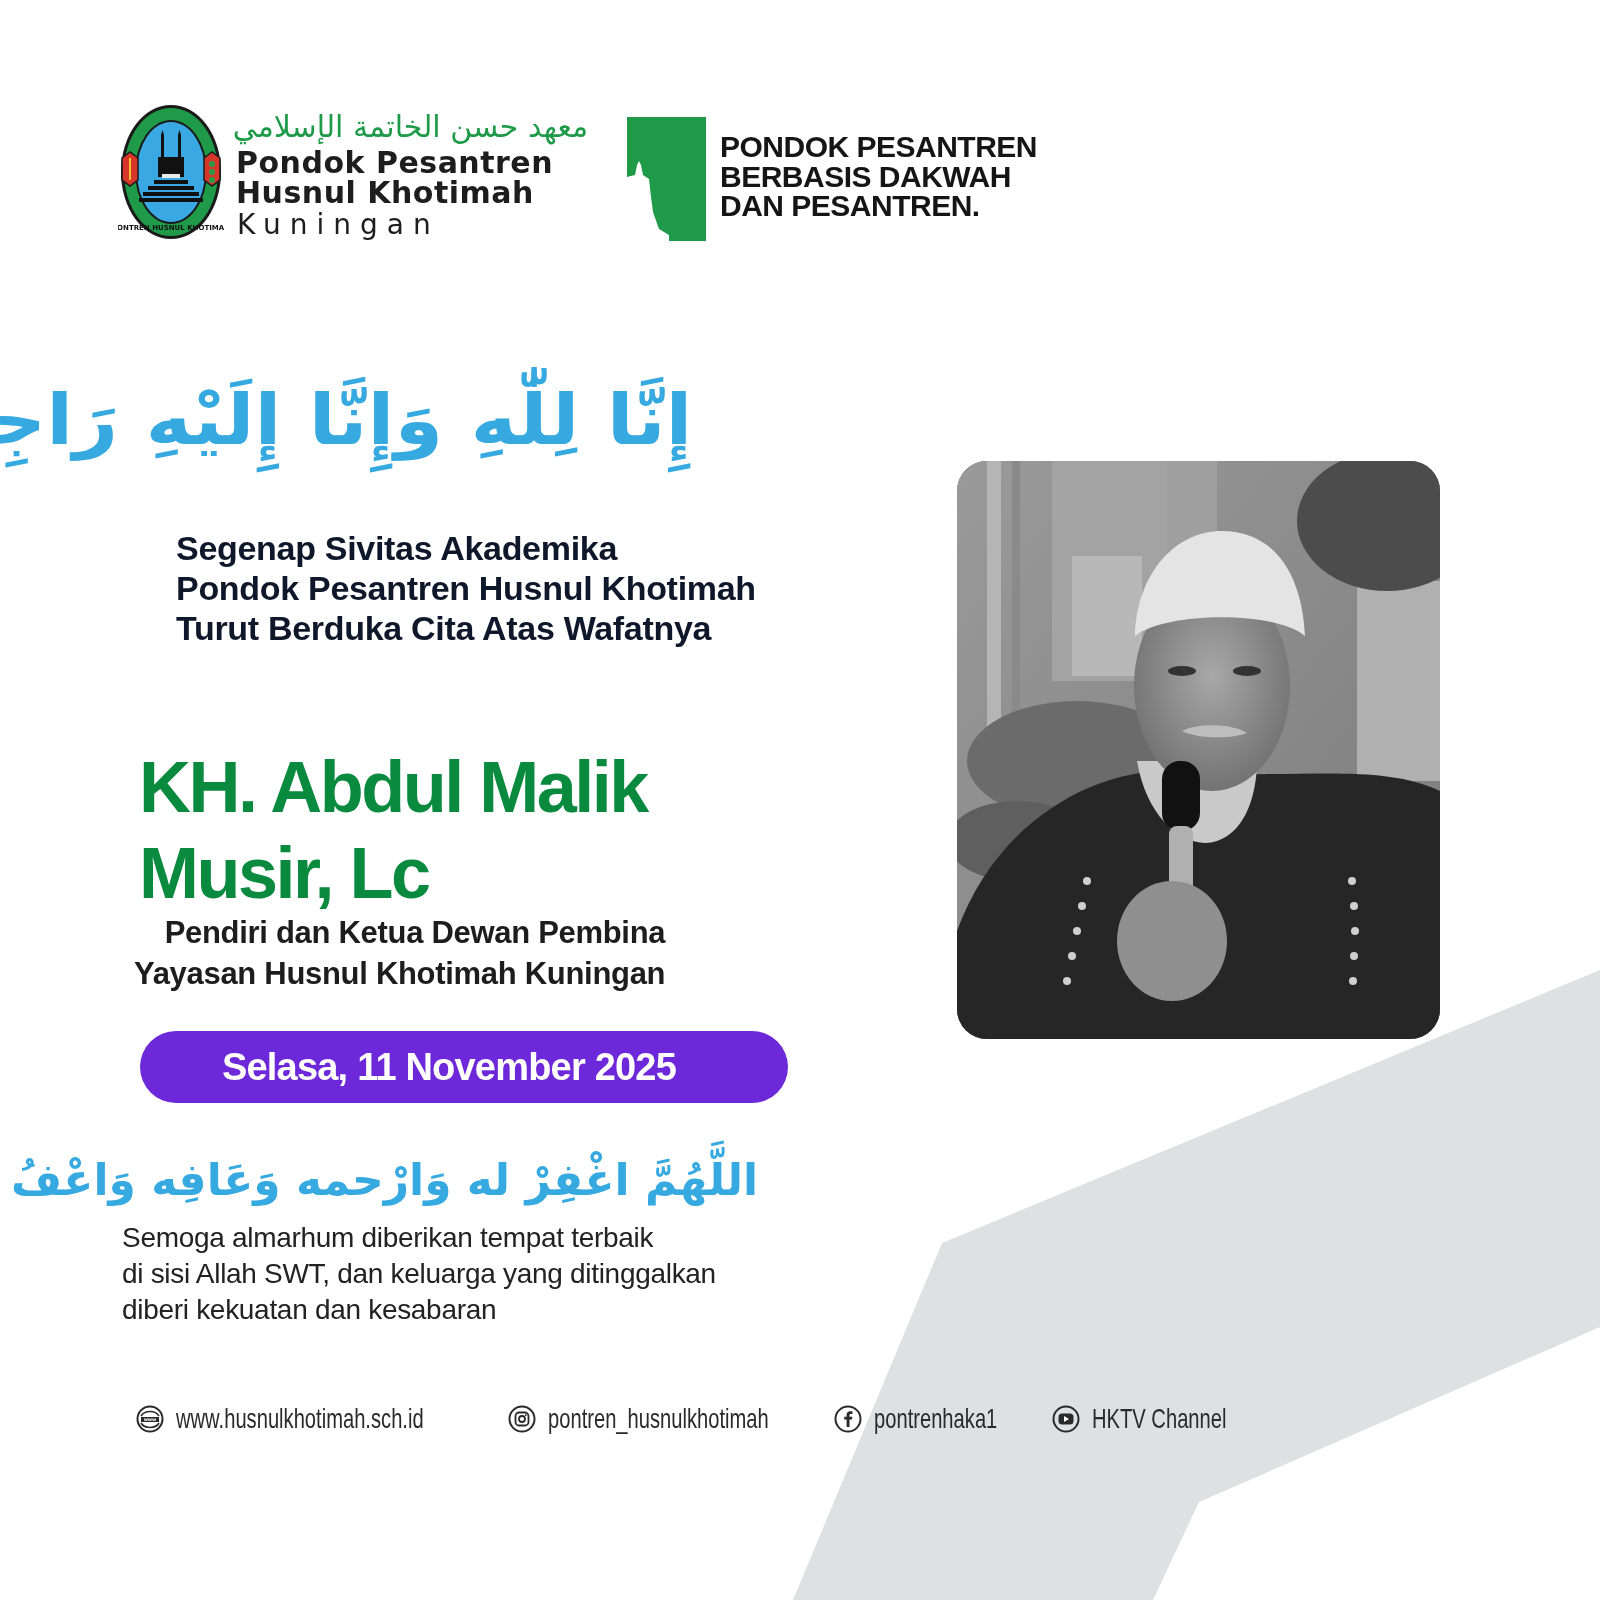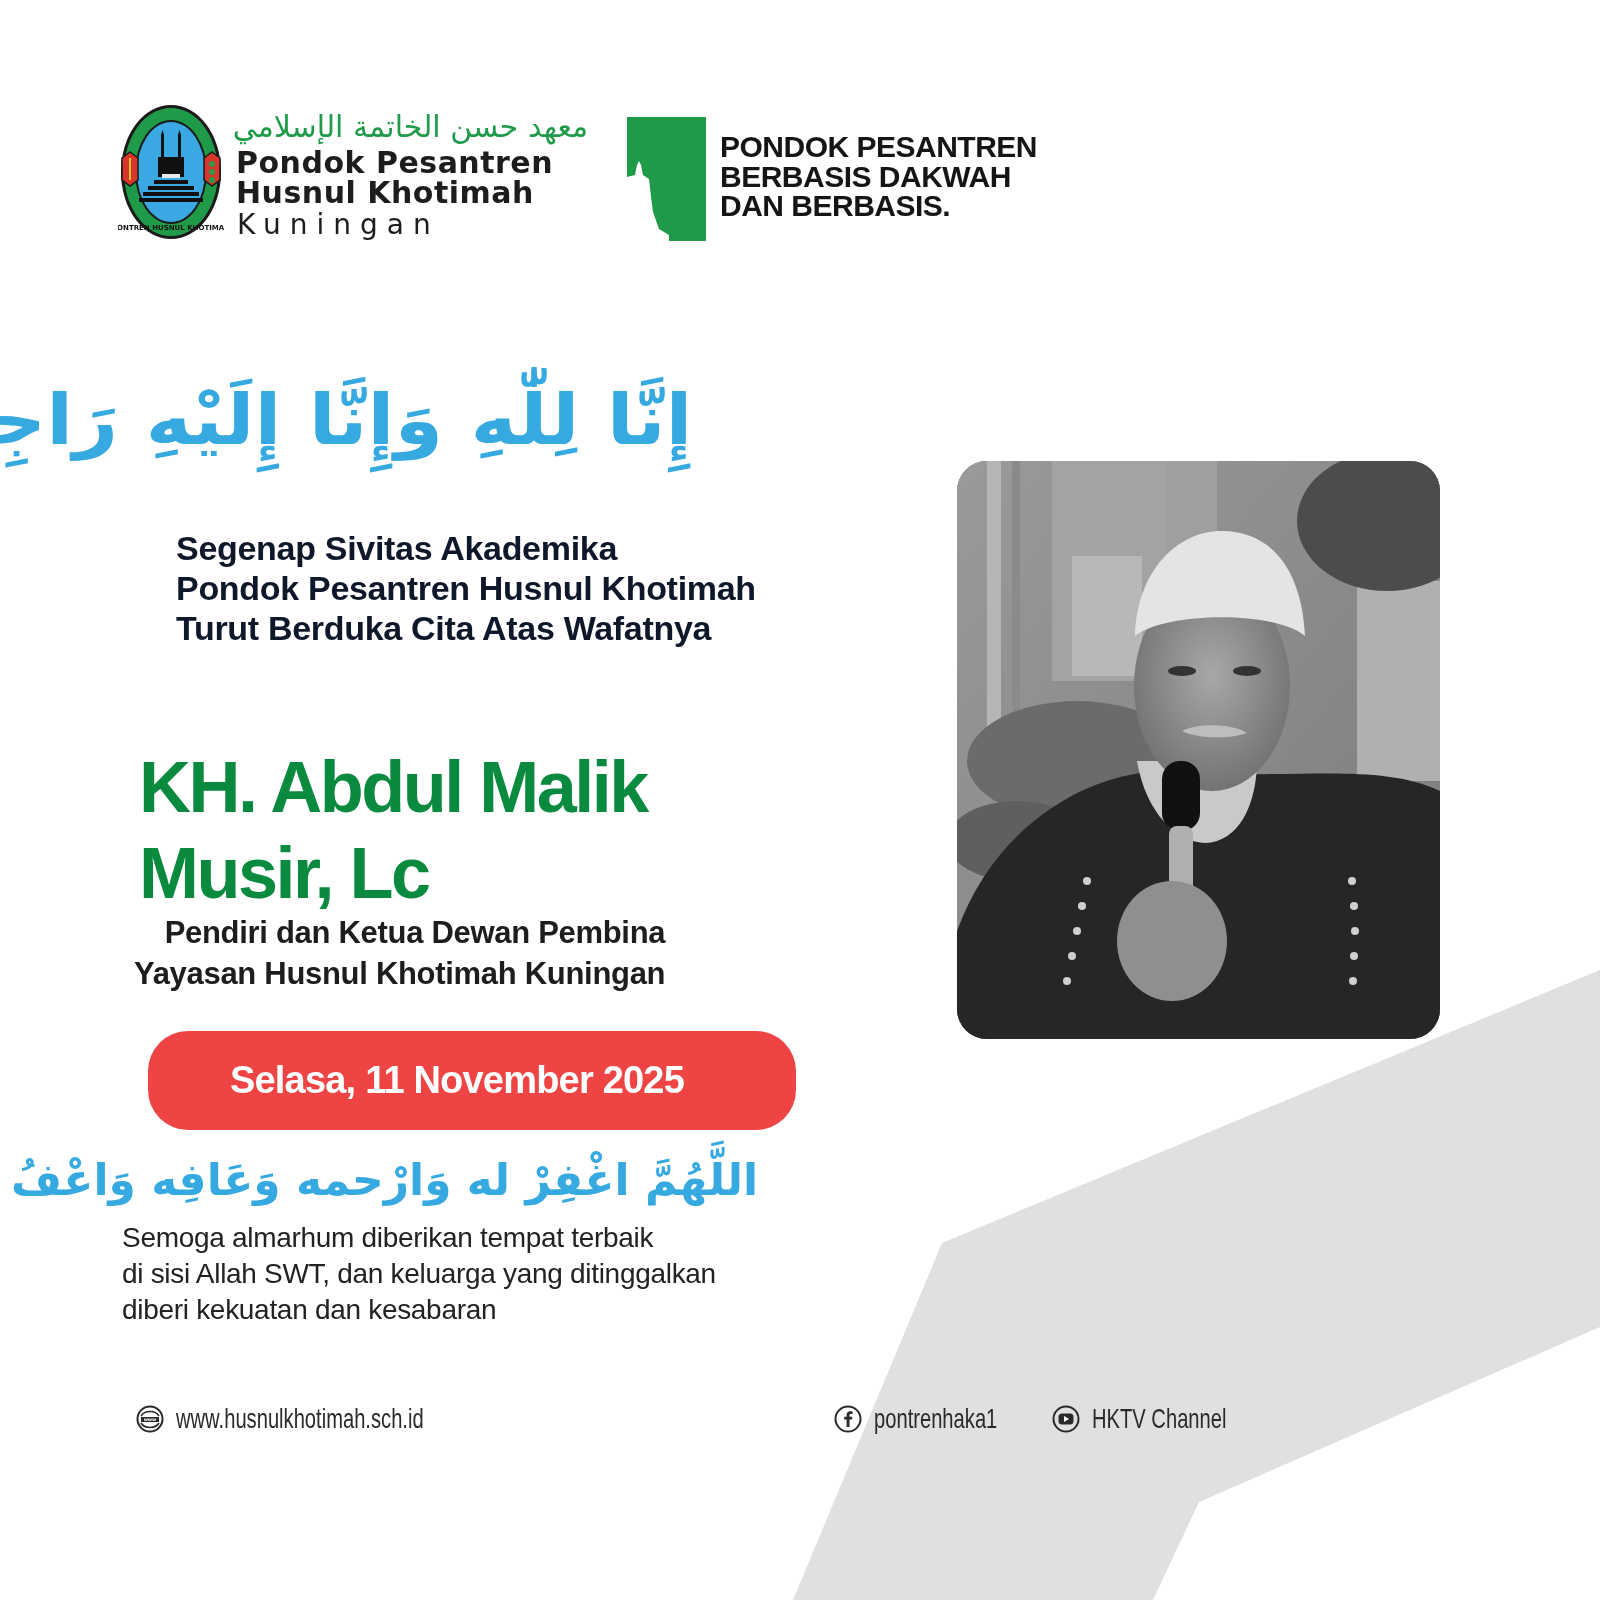--- a/index.html
+++ b/index.html
@@ -28,21 +28,21 @@
   
   .intro { position: absolute; left: 137px; top: 528px; font-family: "Liberation Sans", sans-serif; font-weight: bold; font-size: 34px; line-height: 40px; color: #0f172a; letter-spacing: -0.3px; margin-left: 39px; }
   .intro div { white-space: nowrap; }
 
   .name { position: absolute; left: 139px; top: 712px; font-family: "Liberation Sans", sans-serif; font-weight: bold; font-size: 72px; line-height: 86px; color: #0a8a3e; letter-spacing: -2.5px; margin-top: 32px; }
   .name div { white-space: nowrap; }
 
   .role { position: absolute; left: 134px; top: 912px; font-family: "Liberation Sans", sans-serif; font-weight: bold; font-size: 31px; line-height: 41px; color: #1d1d1d; letter-spacing: -0.3px; }
   .role div { white-space: nowrap; text-align: right; }
 
-  .date-pill { position: absolute; left: 148px; top: 1031px; width: 648px; height: 99px; border-radius: 40px; background: #ef4444; display: flex; align-items: center; justify-content: center; }
+  .date-pill { position: absolute; left: 140px; top: 1031px; width: 648px; height: 72px; border-radius: 40px; background: #6d28d9; display: flex; align-items: center; justify-content: center; }
   .date-text { font-family: "Liberation Sans", sans-serif; font-weight: bold; font-size: 38px; color: #ffffff; letter-spacing: -0.8px; margin-left: -30px; }
 
   .prayer-arabic { position: absolute; left: 120px; top: 1150px; width: 638px; font-family: "DejaVu Sans", sans-serif; font-weight: bold; font-size: 44px; line-height: 60px; color: #35a9e0; direction: rtl; text-align: center; white-space: nowrap; }
 
   .message { position: absolute; left: 122px; top: 1220px; font-family: "Liberation Sans", sans-serif; font-size: 28px; line-height: 36px; color: #222222; letter-spacing: -0.3px; }
   .message div { white-space: nowrap; }
 
   
   .photo { position: absolute; left: 957px; top: 461px; width: 483px; height: 578px; border-radius: 30px; overflow: hidden; background: #555; }
   .photo svg { display: block; }
@@ -96,21 +96,21 @@
 
 <svg class="green-block" viewBox="0 0 79 124" width="79" height="124">
   <rect x="0" y="0" width="79" height="124" fill="#1f9a48"></rect>
   <path d="M0,60 L8,58 L10,48 L12,44 L14,48 L16,58 L22,62 L24,80 L26,95 L32,112 L42,118 L42,124 L0,124 Z" fill="#ffffff"></path>
   <rect x="42" y="118" width="37" height="6" fill="#1f9a48"></rect>
 </svg>
 
 <div class="tagline">
   <div>PONDOK PESANTREN</div>
   <div>BERBASIS DAKWAH</div>
-  <div>DAN BERBASIS.</div>
+  <div>DAN PESANTREN.</div>
 </div>
 
 <div class="calligraphy">
   <div class="calligraphy-text">إِنَّا لِلّٰهِ وَإِنَّا إِلَيْهِ رَاجِعُونَ</div>
 </div>
 
 <div class="intro">
   <div>Segenap Sivitas Akademika</div>
   <div>Pondok Pesantren Husnul Khotimah</div>
   <div>Turut Berduka Cita Atas Wafatnya</div>
@@ -200,20 +200,29 @@
   <div class="footer-item" style="left:136px;justify-content:space-between;">
     <svg class="footer-icon" viewBox="0 0 28 28" width="28" height="28">
       <circle cx="14" cy="14" r="12.5" fill="none" stroke="#2a2a2a" stroke-width="2"></circle>
       <path d="M5,11 A10,8 0 0 1 23,11" fill="none" stroke="#2a2a2a" stroke-width="1.6"></path>
       <rect x="5" y="12" width="18" height="5" fill="#2a2a2a"></rect>
       <text x="14" y="16.3" text-anchor="middle" font-size="4.6" font-family="DejaVu Sans, sans-serif" font-weight="bold" fill="#ffffff">www</text>
       <path d="M5,18 A10,8 0 0 0 23,18" fill="none" stroke="#2a2a2a" stroke-width="1.6"></path>
     </svg>
     <span class="footer-text">www.husnulkhotimah.sch.id</span>
   </div>
+  <div class="footer-item" style="left:508px;">
+    <svg class="footer-icon" viewBox="0 0 28 28" width="28" height="28">
+      <circle cx="14" cy="14" r="12.5" fill="none" stroke="#2a2a2a" stroke-width="2"></circle>
+      <rect x="7.5" y="7.5" width="13" height="13" rx="3.5" fill="none" stroke="#2a2a2a" stroke-width="1.8"></rect>
+      <circle cx="14" cy="14" r="3" fill="none" stroke="#2a2a2a" stroke-width="1.8"></circle>
+      <circle cx="17.8" cy="10.2" r="0.9" fill="#2a2a2a"></circle>
+    </svg>
+    <span class="footer-text">pontren_husnulkhotimah</span>
+  </div>
   <div class="footer-item" style="left:834px;">
     <svg class="footer-icon" viewBox="0 0 28 28" width="28" height="28">
       <circle cx="14" cy="14" r="12.5" fill="none" stroke="#2a2a2a" stroke-width="2"></circle>
       <path d="M15.5,22 L15.5,14.5 L18,14.5 L18.4,11.8 L15.5,11.8 L15.5,10.2 C15.5,9.4 15.8,8.9 16.9,8.9 L18.5,8.9 L18.5,6.5 C18.1,6.4 17.2,6.3 16.2,6.3 C14,6.3 12.6,7.6 12.6,10 L12.6,11.8 L10.2,11.8 L10.2,14.5 L12.6,14.5 L12.6,22 Z" fill="#2a2a2a"></path>
     </svg>
     <span class="footer-text">pontrenhaka1</span>
   </div>
   <div class="footer-item" style="left:1052px;">
     <svg class="footer-icon" viewBox="0 0 28 28" width="28" height="28">
       <circle cx="14" cy="14" r="12.5" fill="none" stroke="#2a2a2a" stroke-width="2"></circle>

